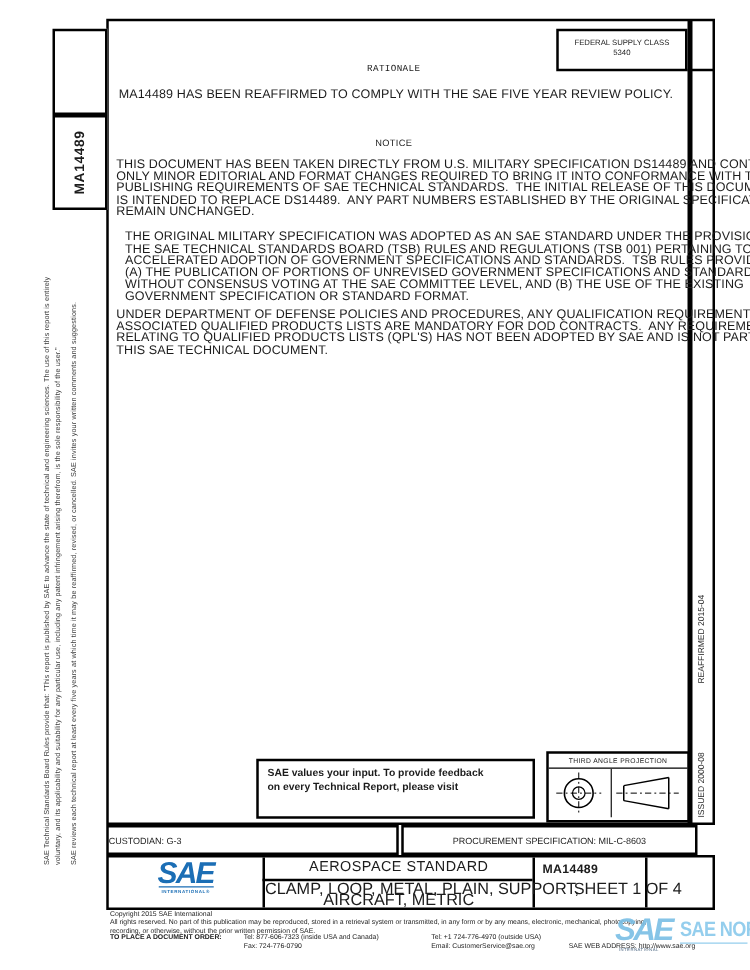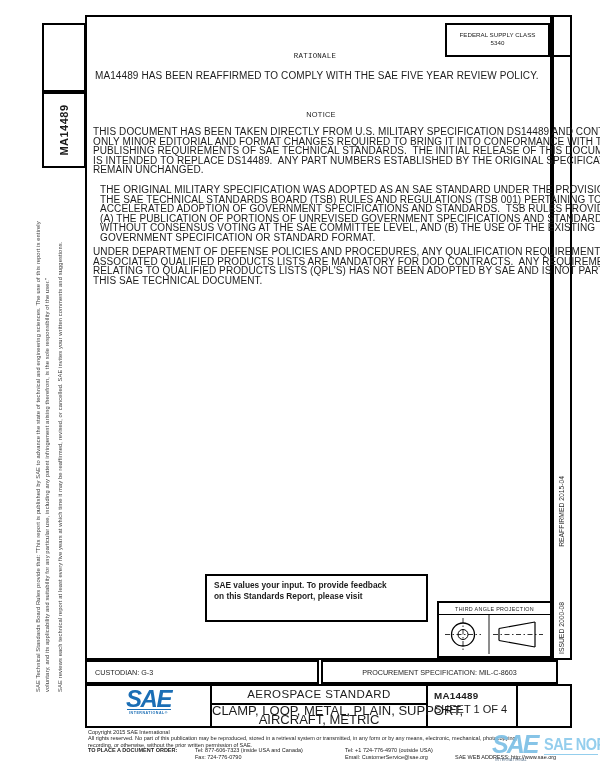--- a/index.html
+++ b/index.html
@@ -20,48 +20,48 @@
   .dates{left:558px;top:654px;transform-origin:0 0;transform:rotate(-90deg);
          white-space:nowrap;font-size:6.8px;color:#2a2a2a;display:flex;gap:55px;}
   
   .fsc{left:445px;top:23px;width:105px;height:34px;border:2px solid #000;box-sizing:border-box;
        text-align:center;font-size:6.2px;line-height:8px;padding-top:6px;}
   .fsc-ext{left:550px;top:55px;width:22px;height:2px;background:#000;}
   
   .center-head{left:85px;width:460px;text-align:center;font-size:7.4px;letter-spacing:.3px;}
   .body-text{font-size:10px;line-height:9.6px;white-space:pre;letter-spacing:.1px;}
   
-  .feedback{left:205px;top:574px;width:223px;height:48px;border:2.5px solid #000;box-sizing:border-box;
+  .feedback{left:205px;top:607px;width:223px;height:48px;border:2.5px solid #000;box-sizing:border-box;
             padding:4px 0 0 7px;}
   .feedback div,.feedback a{font-size:8.3px;font-weight:bold;line-height:10.5px;}
   .feedback a{color:#0000cc;text-decoration:underline;cursor:pointer;}
   
   .proj{left:437px;top:601px;width:115px;height:57px;border:2px solid #000;box-sizing:border-box;}
   .proj-title{border-bottom:1.5px solid #000;text-align:center;font-size:5.4px;letter-spacing:.3px;
               padding:3px 0 2px 0;}
   
   .cust{left:85px;top:660px;width:234px;height:24px;border:2px solid #000;box-sizing:border-box;
-        display:flex;align-items:center;padding-left:8px;font-size:7.2px;}
+        display:flex;align-items:center;font-size:7.2px;}
   .proc{left:321px;top:660px;width:237px;height:24px;border:2px solid #000;box-sizing:border-box;
         display:flex;align-items:center;justify-content:center;font-size:7.2px;}
   
   .tblock{left:85px;top:684px;width:487px;height:44px;border:2px solid #000;box-sizing:border-box;}
   .vsep{position:absolute;top:0;width:2px;height:40px;background:#000;}
   .logo-cell{position:absolute;left:0;top:2px;width:123px;text-align:center;}
   .sae-logo{font-size:24px;font-style:italic;font-weight:900;color:#1b6eb5;letter-spacing:-1.5px;line-height:21px;}
   .sae-rule{width:44px;height:1px;background:#1b6eb5;margin:0 auto 1px auto;}
   .sae-cap{font-size:3.6px;letter-spacing:.5px;color:#1b6eb5;font-weight:bold;}
   .aero-title{position:absolute;left:125px;top:2px;width:214px;text-align:center;
               font-weight:normal;font-size:11.5px;letter-spacing:.4px;}
   .aero-rule{position:absolute;left:123px;top:17px;width:216px;height:2px;background:#000;}
   .aero-sub{position:absolute;left:125px;top:21px;width:214px;text-align:center;
             font-size:13px;line-height:8.8px;white-space:pre;}
   .num-cell{position:absolute;left:347px;top:4px;}
   .num-cell .n1{font-size:9.8px;font-weight:bold;letter-spacing:.3px;}
-  .num-cell .n2{font-size:11px;margin-top:2px;}
+  .num-cell .n2{font-size:13px;margin-top:2px;margin-left:25px;}
   
   .legal{left:88px;top:729px;width:480px;font-size:5.5px;line-height:6.4px;color:#222;}
   .legal .pre{white-space:pre;}
   .l-order{position:absolute;left:0;top:18px;font-weight:bold;}
   .l-tel1{position:absolute;left:107px;top:18px;}
   .l-tel2{position:absolute;left:257px;top:18px;}
   .l-fax{position:absolute;left:107px;top:25px;}
   .l-email{position:absolute;left:257px;top:25px;}
   .l-web{position:absolute;left:367px;top:25px;}
   
@@ -97,40 +97,40 @@
 
   <div class="abs fsc">
     <div>FEDERAL SUPPLY CLASS</div>
     <div>5340</div>
   </div>
   <div class="abs fsc-ext"></div>
 
   <div class="abs center-head" style="top:52px;font-family:Liberation Mono, monospace;">RATIONALE</div>
   <div class="abs body-text" style="left:95px;top:71px;">MA14489 HAS BEEN REAFFIRMED TO COMPLY WITH THE SAE FIVE YEAR REVIEW POLICY.</div>
 
-  <div class="abs center-head" style="top:110px;padding-left:6px;">NOTICE</div>
+  <div class="abs center-head" style="top:110px;">NOTICE</div>
   <div class="abs body-text" style="left:93px;top:127px;">THIS DOCUMENT HAS BEEN TAKEN DIRECTLY FROM U.S. MILITARY SPECIFICATION DS14489 AND CONTAINS
 ONLY MINOR EDITORIAL AND FORMAT CHANGES REQUIRED TO BRING IT INTO CONFORMANCE WITH THE
 PUBLISHING REQUIREMENTS OF SAE TECHNICAL STANDARDS.  THE INITIAL RELEASE OF THIS DOCUMENT
 IS INTENDED TO REPLACE DS14489.  ANY PART NUMBERS ESTABLISHED BY THE ORIGINAL SPECIFICATION
 REMAIN UNCHANGED.</div>
   <div class="abs body-text" style="left:100px;top:185px;">THE ORIGINAL MILITARY SPECIFICATION WAS ADOPTED AS AN SAE STANDARD UNDER THE PROVISIONS OF
 THE SAE TECHNICAL STANDARDS BOARD (TSB) RULES AND REGULATIONS (TSB 001) PERTAINING TO
 ACCELERATED ADOPTION OF GOVERNMENT SPECIFICATIONS AND STANDARDS.  TSB RULES PROVIDE FOR
 (A) THE PUBLICATION OF PORTIONS OF UNREVISED GOVERNMENT SPECIFICATIONS AND STANDARDS
 WITHOUT CONSENSUS VOTING AT THE SAE COMMITTEE LEVEL, AND (B) THE USE OF THE EXISTING
 GOVERNMENT SPECIFICATION OR STANDARD FORMAT.</div>
   <div class="abs body-text" style="left:93px;top:247px;">UNDER DEPARTMENT OF DEFENSE POLICIES AND PROCEDURES, ANY QUALIFICATION REQUIREMENTS AND
 ASSOCIATED QUALIFIED PRODUCTS LISTS ARE MANDATORY FOR DOD CONTRACTS.  ANY REQUIREMENT
 RELATING TO QUALIFIED PRODUCTS LISTS (QPL'S) HAS NOT BEEN ADOPTED BY SAE AND IS NOT PART OF
 THIS SAE TECHNICAL DOCUMENT.</div>
 
   <div class="abs feedback">
     <div>SAE values your input. To provide feedback</div>
-    <div>on this Standards Report, please visit</div>
+    <div>on every Technical Report, please visit</div>
   </div>
 
   <div class="abs proj">
     <div class="proj-title">THIRD ANGLE PROJECTION</div>
     <svg width="111" height="39" viewBox="0 0 111 39" style="display:block;">
       <line x1="50" y1="0" x2="50" y2="39" stroke="#000" stroke-width="0.9"></line>
       <circle cx="24" cy="19.5" r="11.5" fill="none" stroke="#000" stroke-width="1.3"></circle>
       <circle cx="24" cy="19.5" r="5" fill="none" stroke="#000" stroke-width="1"></circle>
       <line x1="6" y1="19.5" x2="42" y2="19.5" stroke="#000" stroke-width="0.8" stroke-dasharray="5,2.5,1.5,2.5"></line>
       <line x1="24" y1="3" x2="24" y2="36" stroke="#000" stroke-width="0.8" stroke-dasharray="5,2.5,1.5,2.5"></line>

